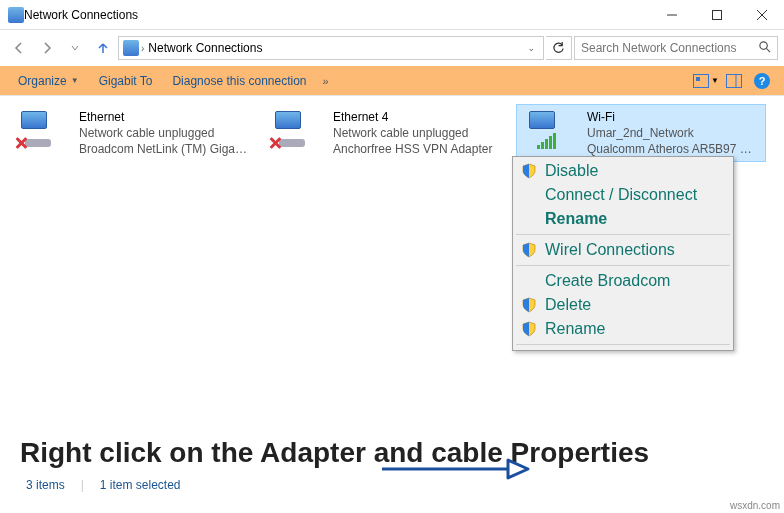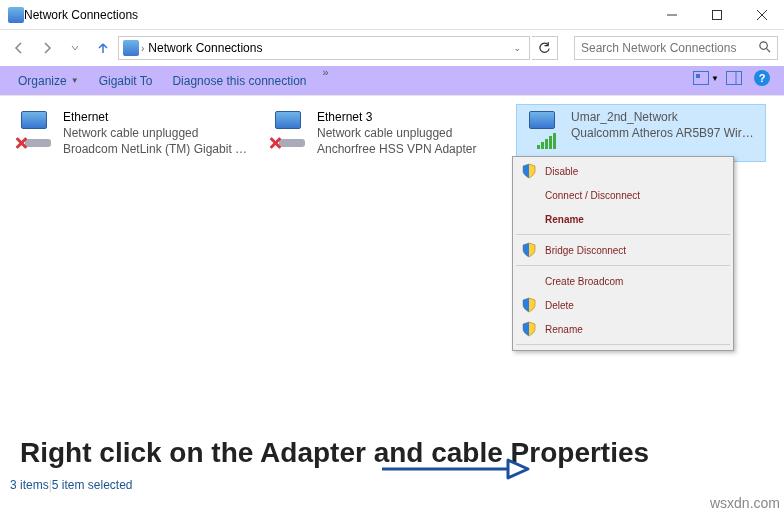--- a/index.html
+++ b/index.html
@@ -14,60 +14,60 @@
     
     .navbar { height: 36px; display: flex; align-items: center; padding: 0 6px; gap: 2px; }
     .navbtn { width: 26px; height: 26px; display: flex; align-items: center; justify-content: center; color: #888; }
     .navbtn.enabled { color: #3a76d0; }
     .addrbox { flex: 1; height: 24px; border: 1px solid #ccc; display: flex; align-items: center; padding: 0 4px; background: #fff; }
     .addrbox .crumb { font-size: 12px; color: #000; padding: 0 2px; }
     .addrbox .sep { color: #666; font-size: 10px; padding: 0 2px; }
     .addr-spacer { flex: 1; }
     .addr-drop { color: #666; font-size: 9px; padding: 0 4px; }
     .refresh { width: 26px; height: 24px; border: 1px solid #ccc; border-left: none; display: flex; align-items: center; justify-content: center; color: #333; }
-    .searchbox { width: 204px; height: 24px; border: 1px solid #ccc; margin-left: 14px; display: flex; align-items: center; padding: 0 6px; }
+    .searchbox { width: 204px; height: 24px; border: 1px solid #ccc; margin-left: 0; display: flex; align-items: center; padding: 0 6px; }
     .searchbox input { border: none; outline: none; flex: 1; font-size: 12px; color: #777; background: transparent; }
     .searchbox .sicon { color: #555; }
     
     
-    .toolbar { height: 30px; background: #c4b5fd; border-bottom: 1px solid #e5e5e5; display: flex; padding: 0 8px; }
+    .toolbar { height: 30px; background: #fdba74; border-bottom: 1px solid #e5e5e5; display: flex; align-items: center; padding: 0 8px; }
     .tbitem { padding: 4px 10px; font-size: 12px; color: #1a5490; display: flex; align-items: center; gap: 4px; }
     .tbitem .dd { font-size: 8px; color: #555; }
     .tb-spacer { flex: 1; }
     .tb-icon { width: 28px; height: 24px; display: flex; align-items: center; justify-content: center; }
     .chev2 { color: #555; font-size: 11px; padding: 0 6px; }
     
     
     .content { position: relative; padding: 8px; height: 380px; }
     .adapters { display: flex; gap: 4px; }
     .adapter { width: 250px; display: flex; gap: 6px; padding: 4px 6px; border: 1px solid transparent; position: relative; }
     .adapter.selected { background: #cce8ff; border: 1px solid #99d1ff; }
     .adp-txt { flex: 1; overflow: hidden; }
-    .adp-txt div { font-size: 12px; white-space: nowrap; overflow: hidden; text-overflow: ellipsis; line-height: 16px; }
+    .adp-txt div { font-size: 12px; white-space: nowrap; overflow: hidden; text-overflow: ellipsis; line-height: 16px; margin-left: 16px; }
     .adp-txt .name { color: #000; }
     .adp-txt .stat { color: #555; }
     .adp-txt .dev { color: #555; }
     
     
     .ctxmenu { position: absolute; left: 512px; top: 60px; width: 222px; background: #f0f0f0; border: 1px solid #a0a0a0; box-shadow: 2px 2px 4px rgba(0,0,0,.25); padding: 2px; }
-    .ctxitem { height: 24px; display: flex; align-items: center; padding-left: 30px; font-size: 10px; color: #7f1d1d; position: relative; }
+    .ctxitem { height: 24px; display: flex; align-items: center; padding-left: 30px; font-size: 16px; color: #0f766e; position: relative; }
     .ctxitem.bold { font-weight: 600; }
     .ctxitem.hover { background: #e5e5e5; border: 1px solid #c0c0c0; padding-left: 29px; }
     .ctxitem .shield { position: absolute; left: 6px; width: 16px; height: 16px; }
     .ctxsep { height: 1px; background: #d0d0d0; margin: 3px 1px; }
     
     
     .annot-text { position: absolute; left: 20px; top: 340px; font-size: 28px; font-weight: 600; color: #222; line-height: 34px; font-family: "Segoe UI", sans-serif; }
     .annot-arrow { position: absolute; left: 380px; top: 358px; }
     
     
-    .statusbar { position: absolute; bottom: 16px; left: 0; right: 0; height: 24px; display: flex; align-items: center; padding: 0 10px; font-size: 12px; color: #1a5490; }
+    .statusbar { position: absolute; bottom: 16px; left: 0; right: 0; height: 24px; display: flex; align-items: center; padding: 0 26px; font-size: 12px; color: #1a5490; gap: 16px; }
     .statusbar .sdiv { color: #ccc; }
     
-    .watermark { position: absolute; bottom: 2px; right: 4px; font-size: 14px; color: #888; text-align: right; }
+    .watermark { position: absolute; bottom: 2px; right: 4px; font-size: 10px; color: #888; text-align: right; }
     
     
     .net-icon { width: 42px; height: 42px; position: relative; }
     .net-icon .monitor { position: absolute; top: 2px; left: 6px; width: 26px; height: 18px; background: linear-gradient(#6fb5e8,#3a76d0); border: 1px solid #2a5aa0; border-radius: 2px; }
     .net-icon .cable { position: absolute; bottom: 4px; left: 10px; width: 26px; height: 8px; background: #aab; border-radius: 3px; }
     .net-icon .x { position: absolute; bottom: 0; left: -2px; width: 16px; height: 16px; }
     .net-icon .x::before, .net-icon .x::after { content: ""; position: absolute; left: 7px; top: 1px; width: 3px; height: 14px; background: #d9363e; border-radius: 1px; }
     .net-icon .x::before { transform: rotate(45deg); }
     .net-icon .x::after { transform: rotate(-45deg); }
     .net-icon .bars { position: absolute; bottom: 2px; left: 14px; display: flex; gap: 1px; align-items: flex-end; }
@@ -194,37 +194,38 @@
           <div class="dev">Broadcom NetLink (TM) Gigabit E...</div>
         </div>
       </div>
       <div class="adapter">
         <div class="net-icon">
           <div class="monitor"></div>
           <div class="cable"></div>
           <div class="x"></div>
         </div>
         <div class="adp-txt">
-          <div class="name">Ethernet 3</div>
+          <div class="name">Ethernet 4</div>
           <div class="stat">Network cable unplugged</div>
           <div class="dev">Anchorfree HSS VPN Adapter</div>
         </div>
       </div>
       <div class="adapter selected">
         <div class="net-icon">
           <div class="monitor"></div>
           <div class="bars">
             <span></span>
             <span></span>
             <span></span>
             <span></span>
             <span></span>
           </div>
         </div>
         <div class="adp-txt">
+          <div class="name">Wi-Fi</div>
           <div class="stat">Umar_2nd_Network</div>
           <div class="dev">Qualcomm Atheros AR5B97 Wirel...</div>
         </div>
       </div>
     </div>
 
   <div class="ctxmenu">
     <div class="ctxitem">
       <svg class="shield shield-svg" viewBox="0 0 16 16">
           <path d="M8 1 L14 3 V8 C14 12 8 15 8 15 C8 15 2 12 2 8 V3 Z" fill="#ffcf3f" stroke="#b08000" stroke-width="0.6"></path>
@@ -237,21 +238,21 @@
       </div>
     <div class="ctxitem bold">
         <span>Rename</span>
       </div>
     <div class="ctxsep"></div>
     <div class="ctxitem">
       <svg class="shield shield-svg" viewBox="0 0 16 16">
           <path d="M8 1 L14 3 V8 C14 12 8 15 8 15 C8 15 2 12 2 8 V3 Z" fill="#ffcf3f" stroke="#b08000" stroke-width="0.6"></path>
           <path d="M8 1 L8 15 C8 15 2 12 2 8 V3 Z" fill="#2a7de1"></path>
         </svg>
-      <span>Bridge Disconnect</span>
+      <span>Wirel Connections</span>
     </div>
     <div class="ctxsep"></div>
     <div class="ctxitem">
         <span>Create Broadcom</span>
       </div>
     <div class="ctxitem">
       <svg class="shield shield-svg" viewBox="0 0 16 16">
           <path d="M8 1 L14 3 V8 C14 12 8 15 8 15 C8 15 2 12 2 8 V3 Z" fill="#ffcf3f" stroke="#b08000" stroke-width="0.6"></path>
           <path d="M8 1 L8 15 C8 15 2 12 2 8 V3 Z" fill="#2a7de1"></path>
         </svg>
@@ -271,16 +272,16 @@
 
   <svg class="annot-arrow" width="150" height="30" viewBox="0 0 150 30">
     <line x1="2" y1="15" x2="128" y2="15" stroke="#1a4fa0" stroke-width="3"></line>
     <polygon points="128,6 148,15 128,24" fill="none" stroke="#1a4fa0" stroke-width="3" stroke-linejoin="round"></polygon>
   </svg>
 </div>
 
 <div class="statusbar">
   <span>3 items</span>
   <span class="sdiv">|</span>
-  <span>5 item selected</span>
+  <span>1 item selected</span>
 </div>
 
 <div class="watermark">wsxdn.com</div>
 
 </body></html>

